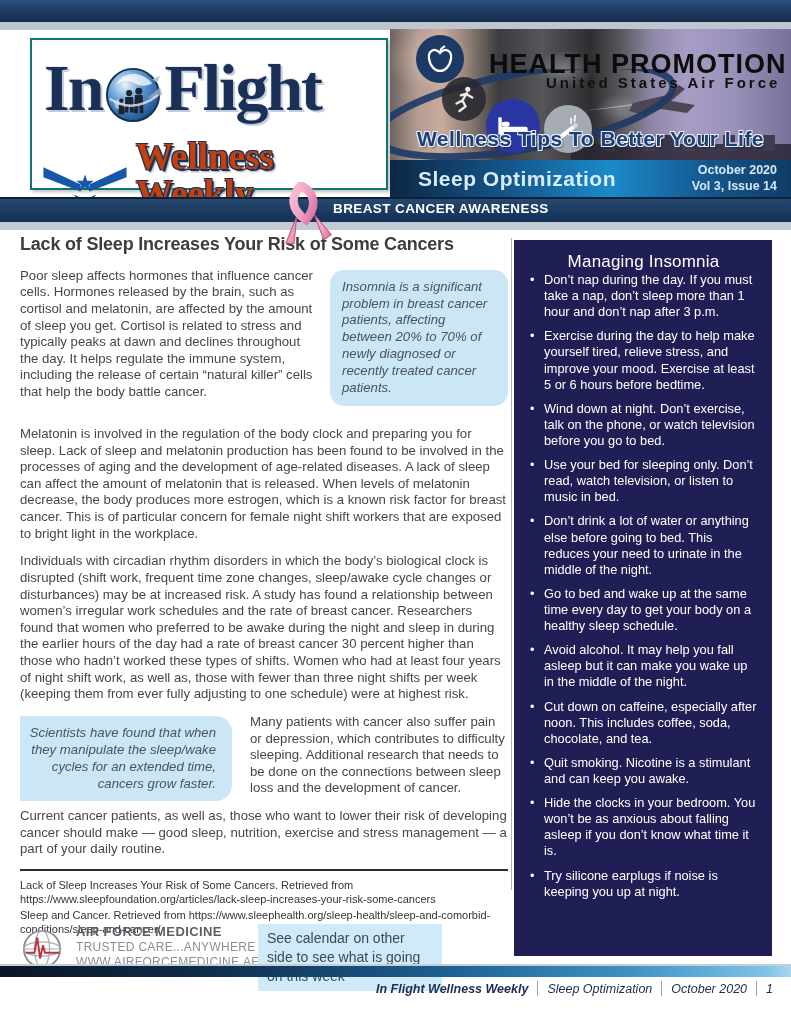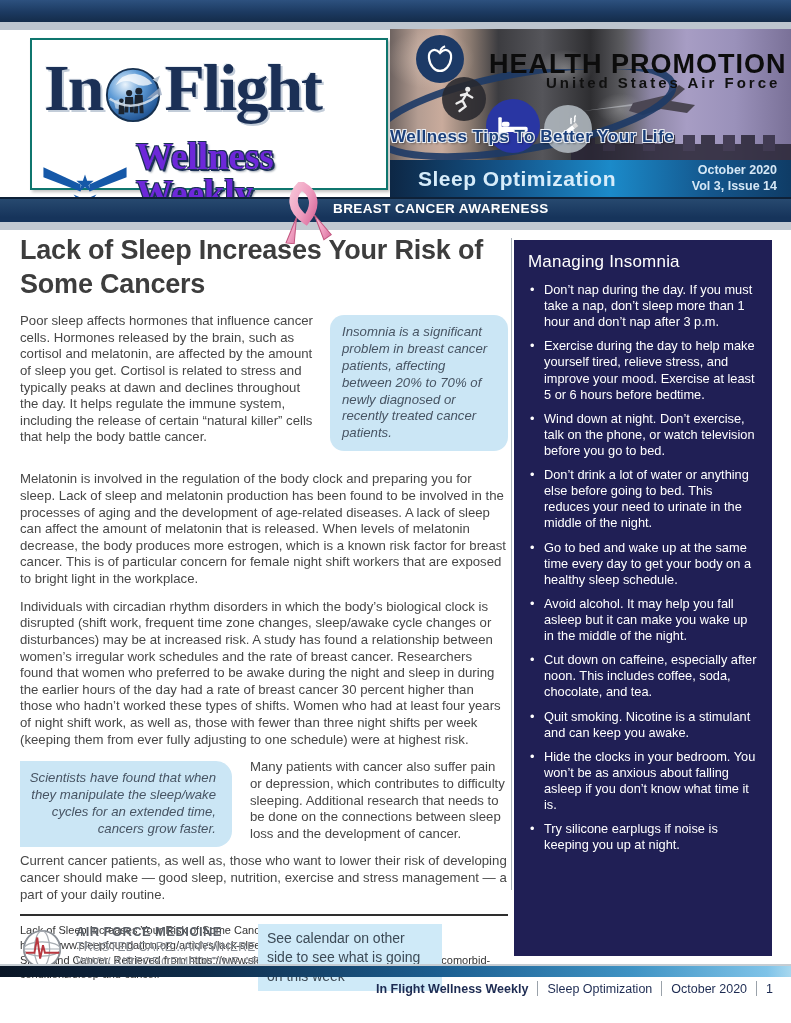--- a/index.html
+++ b/index.html
@@ -17,21 +17,21 @@
               background:#fff; border:2px solid #0f766e;
               box-shadow:2px 2px 3px rgba(0,0,0,.25); }
   .inflight-row { display:flex; align-items:center; padding:4px 6px 0 12px; height:92px; }
   .inflight-word { font-family:"Liberation Serif", serif; font-weight:bold; font-size:66px;
                    color:#1b3056; letter-spacing:-2px; line-height:1;
                    text-shadow:2px 2px 0 #c3cdd9, -1px -1px 0 #e8edf2; }
   .globe { width:58px; height:58px; margin:14px 2px 0 2px; flex:0 0 auto; }
   .masthead-bottom { display:flex; align-items:flex-end; padding-left:10px; margin-top:6px; }
   .af-symbol { width:86px; height:48px; flex:0 0 auto; }
   .masthead-sub { font-family:"Liberation Serif", serif; font-weight:bold; font-size:37px;
-                  color:#6d28d9; margin-left:8px; letter-spacing:0; line-height:1;
+                  color:#c2410c; margin-left:8px; letter-spacing:0; line-height:1;
                   text-shadow:-1px -1px 0 #1b3056, 1px -1px 0 #1b3056, -1px 1px 0 #1b3056,
                               2px 2px 0 #1b3056, 3px 3px 2px #9aa4ae; }
 
   
   .collage { position:absolute; left:390px; top:29px; width:401px; height:131px; overflow:hidden;
              background:linear-gradient(90deg,#6e6360 0%,#b49d92 7%,#c9ab9c 13%,#8a7a70 20%,
                          #3c3c40 27%,#55555a 38%,#2e2e31 50%,#5c5c60 58%,
                          #8d86a5 65%,#a79dc4 74%,#9a91ba 86%,#7a7198 100%); }
   .collage::before { content:""; position:absolute; inset:0;
              background:radial-gradient(40px 28px at 175px 40px, rgba(255,255,255,.30), transparent 70%),
@@ -43,22 +43,22 @@
   .skyline::before { content:""; position:absolute; left:10px; bottom:9px; width:200px; height:16px;
              background:repeating-linear-gradient(90deg,#2a2636 0 14px, transparent 14px 22px,
                         #352f44 22px 34px, transparent 34px 40px); }
   .moon { position:absolute; right:18px; top:22px; width:64px; height:72px; }
   .jet { position:absolute; right:88px; top:52px; width:120px; height:52px; }
   .swoosh { position:absolute; left:-30px; top:40px; width:330px; height:95px; }
   .hp-title { position:absolute; left:99px; top:12px; font-size:27px; font-weight:bold;
               color:#0c0c0c; letter-spacing:1px; white-space:nowrap;margin-top:8px; }
   .hp-sub { position:absolute; left:156px; top:45px; font-size:15px; font-weight:bold;
             color:#101010; letter-spacing:3px; white-space:nowrap; }
-  .hp-tagline { position:absolute; left:0; right:0; top:98px; 
-                font-size:17px; font-weight:bold; color:#1b3f7a; letter-spacing:.5px;
+  .hp-tagline { position:absolute; left:0; right:0; top:98px; text-align:center;
+                font-size:21px; font-weight:bold; color:#1b3f7a; letter-spacing:.5px;
                 text-shadow:-1px -1px 0 #e9edf3, 1px -1px 0 #e9edf3, -1px 1px 0 #e9edf3,
                             1px 1px 0 #e9edf3, 2px 2px 2px rgba(0,0,0,.35); }
   .icon-circle { position:absolute; border-radius:50%; display:flex; align-items:center;
                  justify-content:center; }
   .ic-apple   { left:26px;  top:6px;  width:48px; height:48px; background:#1d3a66; }
   .ic-runner  { left:52px;  top:48px; width:44px; height:44px; background:rgba(40,40,46,.88); }
   .ic-bed     { left:96px;  top:70px; width:54px; height:54px; background:#2936a3; }
   .ic-smoke   { left:154px; top:76px; width:48px; height:48px; background:rgba(178,185,192,.88); }
 
   
@@ -75,21 +75,21 @@
                    background:linear-gradient(180deg,#27496f 0%,#16345b 80%);
                    border-top:2px solid #0e2138; }
   .awareness-label { position:absolute; left:333px; top:4px; color:#fff; font-weight:bold;
                      font-size:13.5px; letter-spacing:.4px; }
   .grayband2 { position:absolute; left:0; top:222px; width:791px; height:8px; background:#c3cad2; }
   .ribbon { position:absolute; left:276px; top:182px; width:58px; height:62px; z-index:6; }
 
   
   .article { position:absolute; left:20px; top:233px; width:488px; color:#474747;
              font-size:13.2px; line-height:1.26; }
-  .article h1 { font-size:27px; color:#3d3d3d; letter-spacing:-.2px; margin-bottom:12px; }
+  .article h1 { font-size:18px; color:#3d3d3d; letter-spacing:-.2px; margin-bottom:12px; }
   .article p { margin-bottom:11px; }
   .wrap { overflow:hidden; }
   .callout { background:#cbe6f5; color:#475463; font-style:italic; border-radius:14px;
              padding:9px 12px; font-size:13.2px; line-height:1.28; }
   .callout-right { float:right; width:178px; margin:2px 0 20px 14px; text-align:left; }
   .callout-left { float:left; width:232px; margin:2px 18px 6px -20px;
                   border-radius:0 16px 16px 0; text-align:right; padding-right:16px; }
   .article .rule { border:none; border-top:2px solid #2e2e2e; margin:4px 0 7px 0; }
   .sources { font-size:11px; line-height:1.3; color:#333; overflow-wrap:anywhere; }
   .sources p { margin-bottom:1px; }
@@ -102,32 +102,32 @@
   .afm-sub, .afm-url { font-size:12px; color:#8a8f96; letter-spacing:.3px; }
   .calendar-note { position:absolute; left:238px; top:0px; width:184px; background:#cfeaf8;
                    color:#3c4a56; font-size:14px; line-height:1.35; padding:5px 9px; }
 
   
   .vdivider { position:absolute; left:511px; top:238px; width:1px; height:652px; background:#a8b0b8; }
 
   
   .sidebar { position:absolute; left:514px; top:240px; width:258px; height:716px;
              background:#201f55; color:#fff; padding:12px 13px 10px 14px; overflow:hidden; }
-  .sidebar h2 { font-size:17px; font-weight:normal; letter-spacing:.2px; margin-bottom:10px; }
+  .sidebar h2 { font-size:17px; font-weight:normal; letter-spacing:.2px; margin-bottom:0;text-align:center; }
   .sidebar .intro { font-size:12.8px; line-height:1.26; margin-bottom:11px; }
   .sidebar ul { list-style:none; }
   .sidebar li { font-size:12.8px; line-height:1.26; margin-bottom:8px; padding-left:16px; position:relative; }
   .sidebar li::before { content:"\2022"; position:absolute; left:2px; top:0; color:#fff; }
 
   
   .bottom-bar { position:absolute; left:0; top:964px; width:791px; height:13px;
                 border-top:2px solid #c6cdd3;
                 background:linear-gradient(90deg,#0a1626 0%,#0f2c49 25%,#1b5d8f 55%,#3f93c4 80%,#7fc3e8 97%,#a8d8ef 100%); }
   .pageinfo { position:absolute; right:18px; top:981px; display:flex; align-items:center;
-              color:#1d2b52; font-size:12.5px; }
+              color:#1d2b52; font-size:12.5px;font-style:italic; }
   .pageinfo .sep { width:1px; height:15px; background:#9aa2aa; margin:0 9px; }
   .pageinfo .bold { font-weight:bold; }
 
   svg { display:block; }
 </style>
 </head>
 <body>
 
 <div class="topbar"></div>
 <div class="topband"></div>
@@ -281,20 +281,21 @@
 </div>
 
 <div class="vdivider"></div>
 
 <aside class="sidebar">
   <h2>Managing Insomnia</h2>
   <ul>
     <li>Don’t nap during the day. If you must take a nap, don’t sleep more than 1 hour and don’t nap after 3 p.m.</li>
     <li>Exercise during the day to help make yourself tired, relieve stress, and improve your mood. Exercise at least 5 or 6 hours before bedtime.</li>
     <li>Wind down at night. Don’t exercise, talk on the phone, or watch television before you go to bed.</li>
+    <li>Use your bed for sleeping only. Don’t read, watch television, or listen to music in bed.</li>
     <li>Don’t drink a lot of water or anything else before going to bed. This reduces your need to urinate in the middle of the night.</li>
     <li>Go to bed and wake up at the same time every day to get your body on a healthy sleep schedule.</li>
     <li>Avoid alcohol. It may help you fall asleep but it can make you wake up in the middle of the night.</li>
     <li>Cut down on caffeine, especially after noon. This includes coffee, soda, chocolate, and tea.</li>
     <li>Quit smoking. Nicotine is a stimulant and can keep you awake.</li>
     <li>Hide the clocks in your bedroom. You won’t be as anxious about falling asleep if you don’t know what time it is.</li>
     <li>Try silicone earplugs if noise is keeping you up at night.</li>
   </ul>
 
 </aside>

